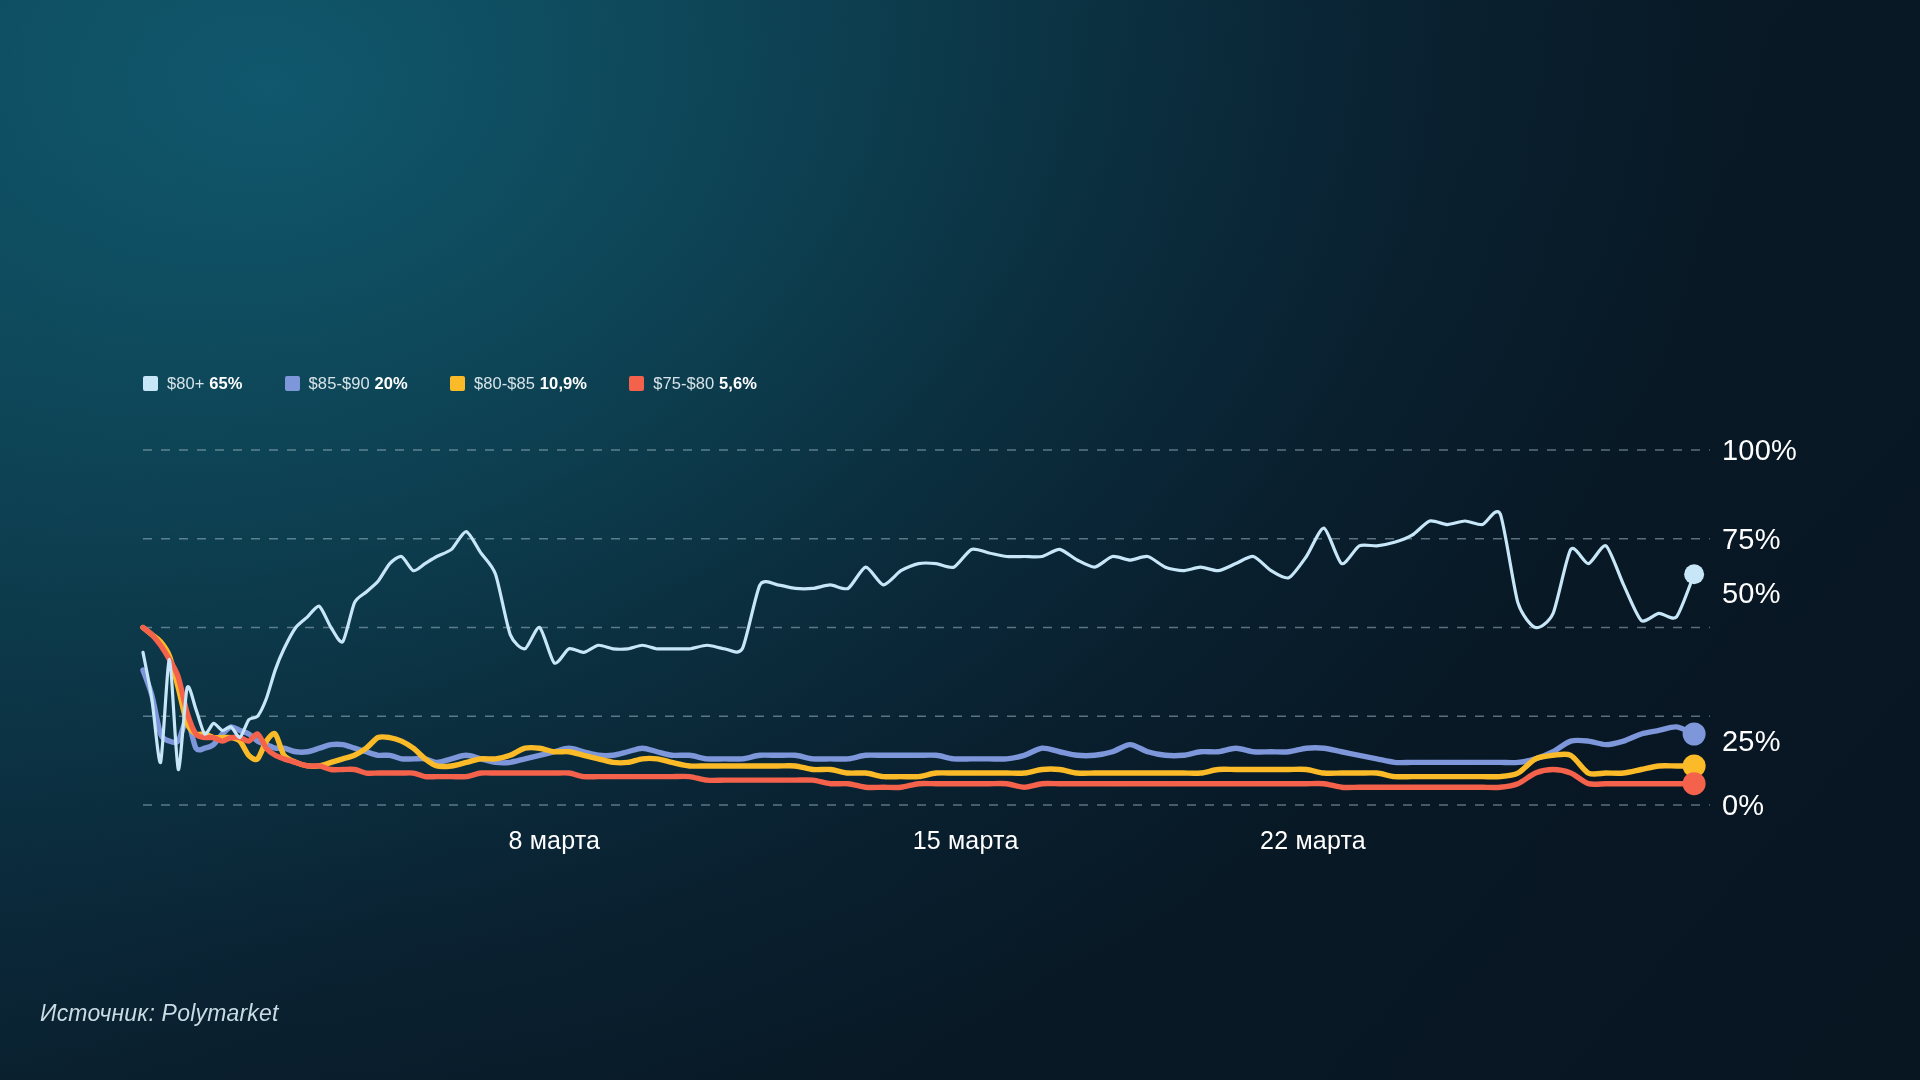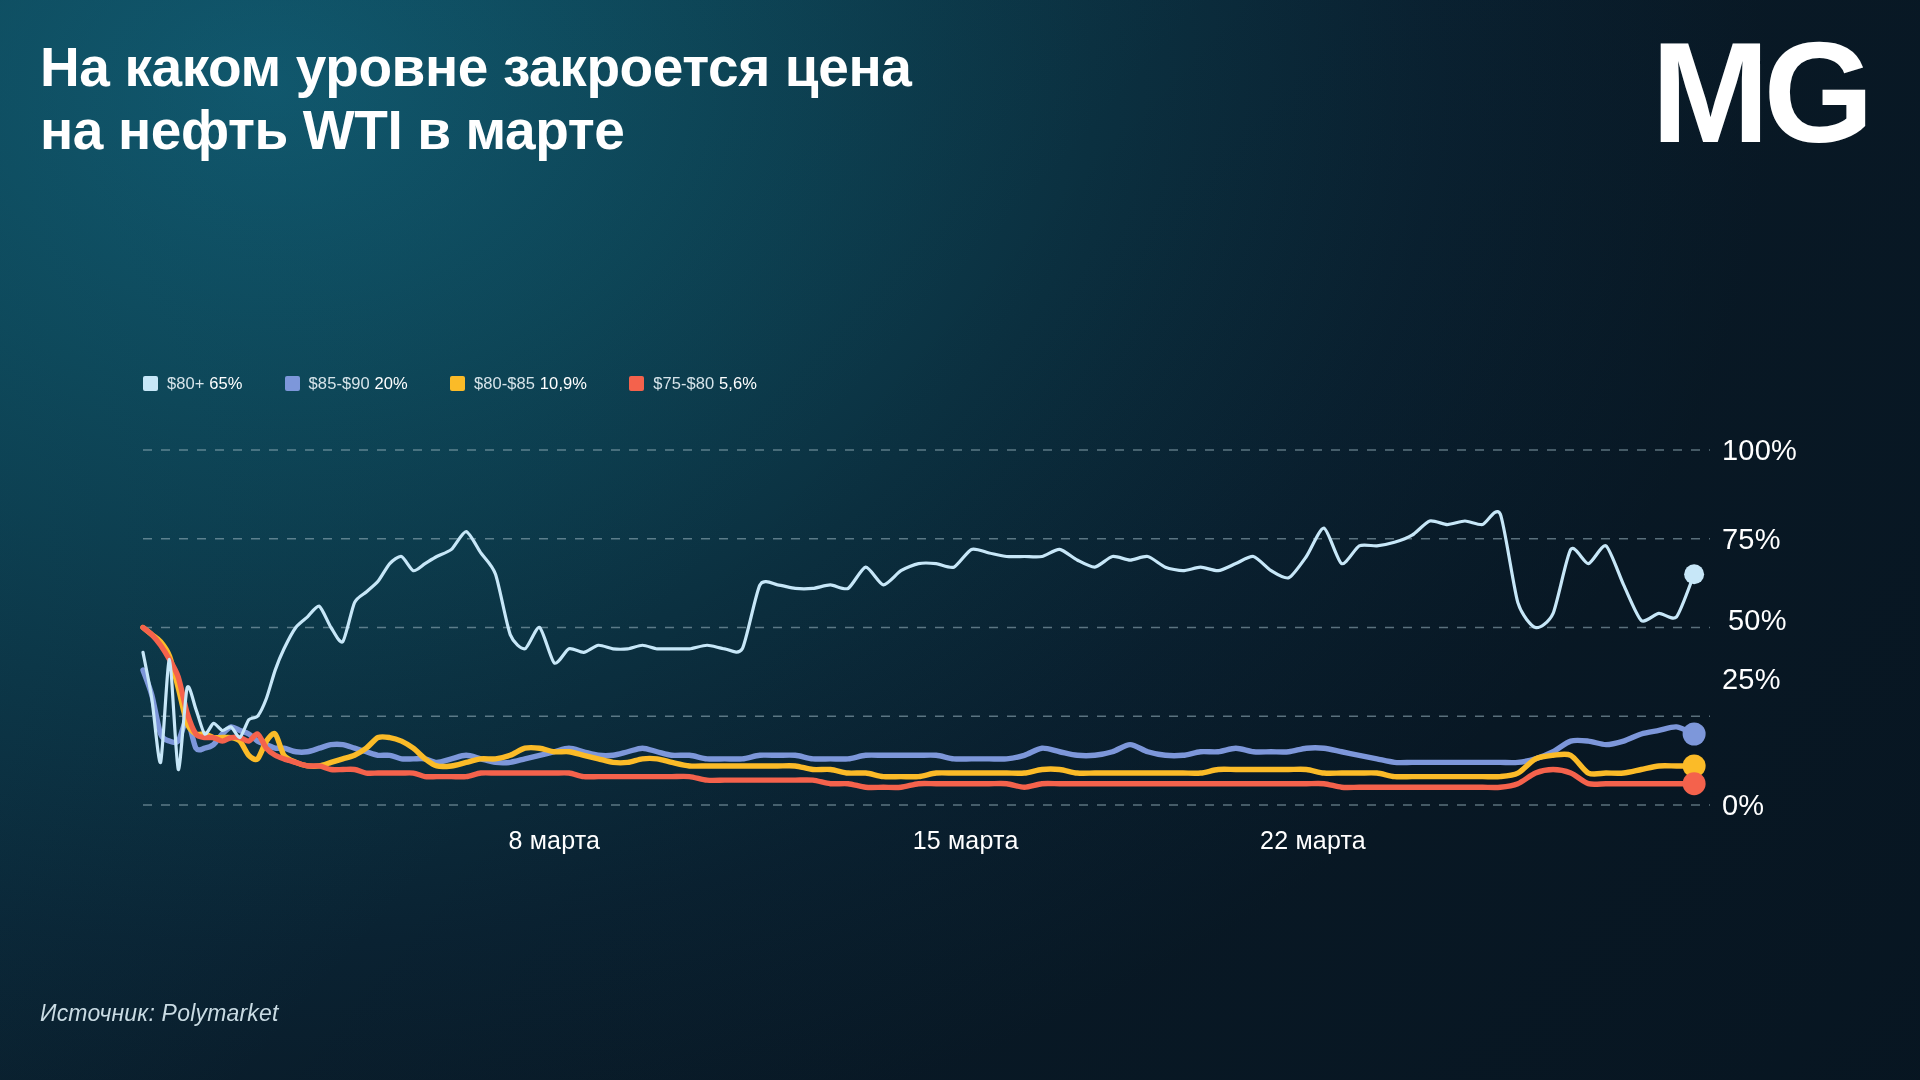--- a/index.html
+++ b/index.html
@@ -34,21 +34,21 @@
   }
 
   
   #legend{
     position:absolute;left:143px;top:374px;z-index:6;
     display:flex;align-items:center;gap:42px;
   }
   .lg-item{display:flex;align-items:center;gap:9px;white-space:nowrap;}
   .lg-swatch{width:15px;height:15px;border-radius:2px;display:block;}
   .lg-text{color:#d6e4ea;font-size:16.5px;letter-spacing:0.1px;}
-  .lg-text b{color:#ffffff;font-weight:400;margin-top:15px;}
+  .lg-text b{color:#ffffff;font-weight:700;margin-top:15px;}
 
   
   #plot{position:absolute;left:0;top:0;width:1920px;height:1080px;z-index:4;}
   #plot svg{display:block;}
 
   
   #ylabels{position:absolute;left:1722px;top:0;width:180px;height:1080px;z-index:6;}
   .ytick{
     position:absolute;left:0;color:#ffffff;font-size:29px;font-weight:400;
     transform:translateY(-50%);letter-spacing:0.2px;
@@ -63,25 +63,20 @@
   #source{
     position:absolute;left:40px;top:1000px;z-index:6;
     color:#c9dbe3;font-size:23px;font-style:italic;letter-spacing:0.2px;
   }
 </style>
 </head>
 <body>
 
 <div id="stage">
 
-  <div id="header">
-    <div id="title">На каком уровне закроется цена
-на нефть WTI в марте</div>
-    <div id="logo">MG</div>
-  </div>
 
   <div id="legend">
       <div class="lg-item">
         <span class="lg-swatch" style="background: rgb(199, 231, 248);"></span>
         <span class="lg-text"><span>$80+</span> <b>65%</b></span>
       </div>
       <div class="lg-item">
         <span class="lg-swatch" style="background: rgb(125, 151, 218);"></span>
         <span class="lg-text"><span>$85-$90</span> <b>20%</b></span>
       </div>
@@ -118,22 +113,22 @@
         </g>
         <g>
           <path d="M143.00,652.35C144.00,657.58 149.82,686.03 151.81,698.50C153.81,710.97 158.63,766.83 160.63,762.40C162.62,757.97 167.44,658.65 169.44,659.45C171.44,660.25 176.26,766.28 178.25,769.50C180.25,772.72 185.07,694.69 187.07,687.85C189.06,681.01 193.88,703.92 195.88,709.15C197.88,714.38 202.69,732.39 204.69,734.00C206.69,735.61 211.51,723.75 213.51,723.35C215.50,722.95 220.32,730.05 222.32,730.45C224.32,730.85 229.13,726.10 231.13,726.90C233.13,727.70 237.95,738.35 239.95,737.55C241.94,736.75 246.76,722.21 248.76,719.80C250.76,717.39 255.57,718.66 257.57,716.25C259.57,713.84 264.39,703.73 266.38,698.50C268.38,693.27 273.20,675.73 275.20,670.10C277.20,664.47 281.68,653.63 284.01,648.80C286.34,643.97 293.10,631.12 295.76,627.50C298.43,623.88 304.85,619.26 307.51,616.85C310.18,614.44 316.60,604.99 319.26,606.20C321.93,607.41 328.35,623.48 331.02,627.50C333.68,631.52 340.10,644.52 342.77,641.70C345.43,638.88 351.85,608.28 354.52,602.65C357.18,597.02 363.60,594.41 366.27,592.00C368.93,589.59 375.36,584.57 378.02,581.35C380.68,578.13 387.11,566.42 389.77,563.60C392.43,560.78 398.86,555.70 401.52,556.50C404.18,557.30 410.61,569.90 413.27,570.70C415.94,571.50 422.36,565.21 425.02,563.60C427.69,561.99 433.78,558.11 436.77,556.50C439.77,554.89 448.13,552.22 451.46,549.40C454.79,546.58 462.82,531.25 466.15,531.65C469.48,532.05 477.51,548.12 480.84,552.95C484.17,557.78 492.20,565.00 495.53,574.25C498.86,583.50 506.89,626.15 510.22,634.60C513.55,643.05 521.58,649.60 524.91,648.80C528.24,648.00 536.26,625.89 539.59,627.50C542.92,629.11 550.95,660.59 554.28,663.00C557.61,665.41 565.64,650.01 568.97,648.80C572.30,647.59 580.33,652.75 583.66,652.35C586.99,651.95 595.02,645.65 598.35,645.25C601.68,644.85 609.71,648.40 613.04,648.80C616.37,649.20 624.40,649.20 627.73,648.80C631.06,648.40 639.09,645.25 642.42,645.25C645.74,645.25 653.77,648.40 657.10,648.80C660.43,649.20 668.13,648.80 671.79,648.80C675.45,648.80 685.42,649.20 689.42,648.80C693.41,648.40 703.05,645.25 707.05,645.25C711.04,645.25 720.68,648.40 724.67,648.80C728.67,649.20 738.30,656.04 742.30,648.80C746.29,641.56 755.93,592.14 759.92,584.90C763.92,577.66 773.56,584.50 777.55,584.90C781.55,585.30 791.18,588.05 795.18,588.45C799.17,588.85 808.81,588.85 812.80,588.45C816.80,588.05 826.43,584.90 830.43,584.90C834.43,584.90 844.06,590.46 848.06,588.45C852.05,586.44 861.69,567.55 865.68,567.15C869.68,566.75 879.31,584.50 883.31,584.90C887.30,585.30 896.94,573.11 900.94,570.70C904.93,568.29 914.57,564.40 918.56,563.60C922.56,562.80 932.19,563.20 936.19,563.60C940.18,564.00 949.82,568.76 953.82,567.15C957.81,565.54 967.45,551.01 971.44,549.40C975.44,547.79 985.07,552.15 989.07,552.95C993.06,553.75 1002.70,556.10 1006.69,556.50C1010.69,556.90 1020.33,556.50 1024.32,556.50C1028.32,556.50 1037.95,557.30 1041.95,556.50C1045.94,555.70 1055.58,549.00 1059.57,549.40C1063.57,549.80 1073.20,558.04 1077.20,560.05C1081.20,562.06 1090.83,567.55 1094.83,567.15C1098.82,566.75 1108.46,557.30 1112.45,556.50C1116.45,555.70 1126.08,560.05 1130.08,560.05C1134.07,560.05 1143.71,555.70 1147.71,556.50C1151.70,557.30 1161.34,565.54 1165.33,567.15C1169.33,568.76 1178.96,570.70 1182.96,570.70C1186.95,570.70 1196.59,567.15 1200.58,567.15C1204.58,567.15 1214.22,571.10 1218.21,570.70C1222.21,570.30 1231.84,565.21 1235.84,563.60C1239.83,561.99 1249.47,555.70 1253.46,556.50C1257.46,557.30 1267.10,568.29 1271.09,570.70C1275.09,573.11 1284.72,579.41 1288.72,577.80C1292.71,576.19 1302.35,562.13 1306.34,556.50C1310.34,550.87 1319.97,527.30 1323.97,528.10C1327.97,528.90 1337.60,561.59 1341.60,563.60C1345.59,565.61 1355.23,547.86 1359.22,545.85C1363.22,543.84 1372.85,546.25 1376.85,545.85C1380.84,545.45 1390.48,543.51 1394.48,542.30C1398.47,541.09 1408.11,537.61 1412.10,535.20C1416.10,532.79 1425.73,522.21 1429.73,521.00C1433.72,519.79 1443.36,524.55 1447.35,524.55C1451.35,524.55 1460.99,521.00 1464.98,521.00C1468.98,521.00 1478.61,525.35 1482.61,524.55C1486.60,523.75 1496.24,505.05 1500.23,513.90C1504.23,522.75 1513.87,589.78 1517.86,602.65C1521.86,615.52 1531.49,626.29 1535.49,627.50C1539.48,628.71 1549.12,622.15 1553.11,613.30C1557.11,604.45 1566.74,555.03 1570.74,549.40C1574.73,543.77 1584.37,564.00 1588.37,563.60C1592.36,563.20 1602.00,543.44 1605.99,545.85C1609.99,548.26 1619.62,576.45 1623.62,584.90C1627.61,593.35 1637.25,617.18 1641.25,620.40C1645.24,623.62 1654.88,613.70 1658.87,613.30C1662.87,612.90 1672.50,621.28 1676.50,616.85C1680.49,612.42 1692.13,579.08 1694.12,574.25" fill="none" stroke="#c7e7f8" stroke-width="3.2" stroke-linecap="round" stroke-linejoin="round"></path>
           <circle cx="1694.1245283018868" cy="574.25" r="10" fill="#c7e7f8"></circle>
         </g>
       </svg>
   </div>
 
   <div id="ylabels">
       <div class="ytick" style="top: 805px;">0%</div>
-      <div class="ytick" style="top: 679px; text-align: right;">25%</div>
-      <div class="ytick" style="top: 620px; margin-left: 6px;">50%</div>
+      <div class="ytick" style="top: 741px; text-align: right;">25%</div>
+      <div class="ytick" style="top: 593px;">50%</div>
       <div class="ytick" style="top: 538.75px;">75%</div>
       <div class="ytick" style="top: 450px;">100%</div>
     </div>
 
   <div id="xlabels">
       <div class="xtick" style="left: 554.283px;">8 марта</div>
       <div class="xtick" style="left: 965.566px;">15 марта</div>
       <div class="xtick" style="left: 1313px;">22 марта</div>
     </div>
 

